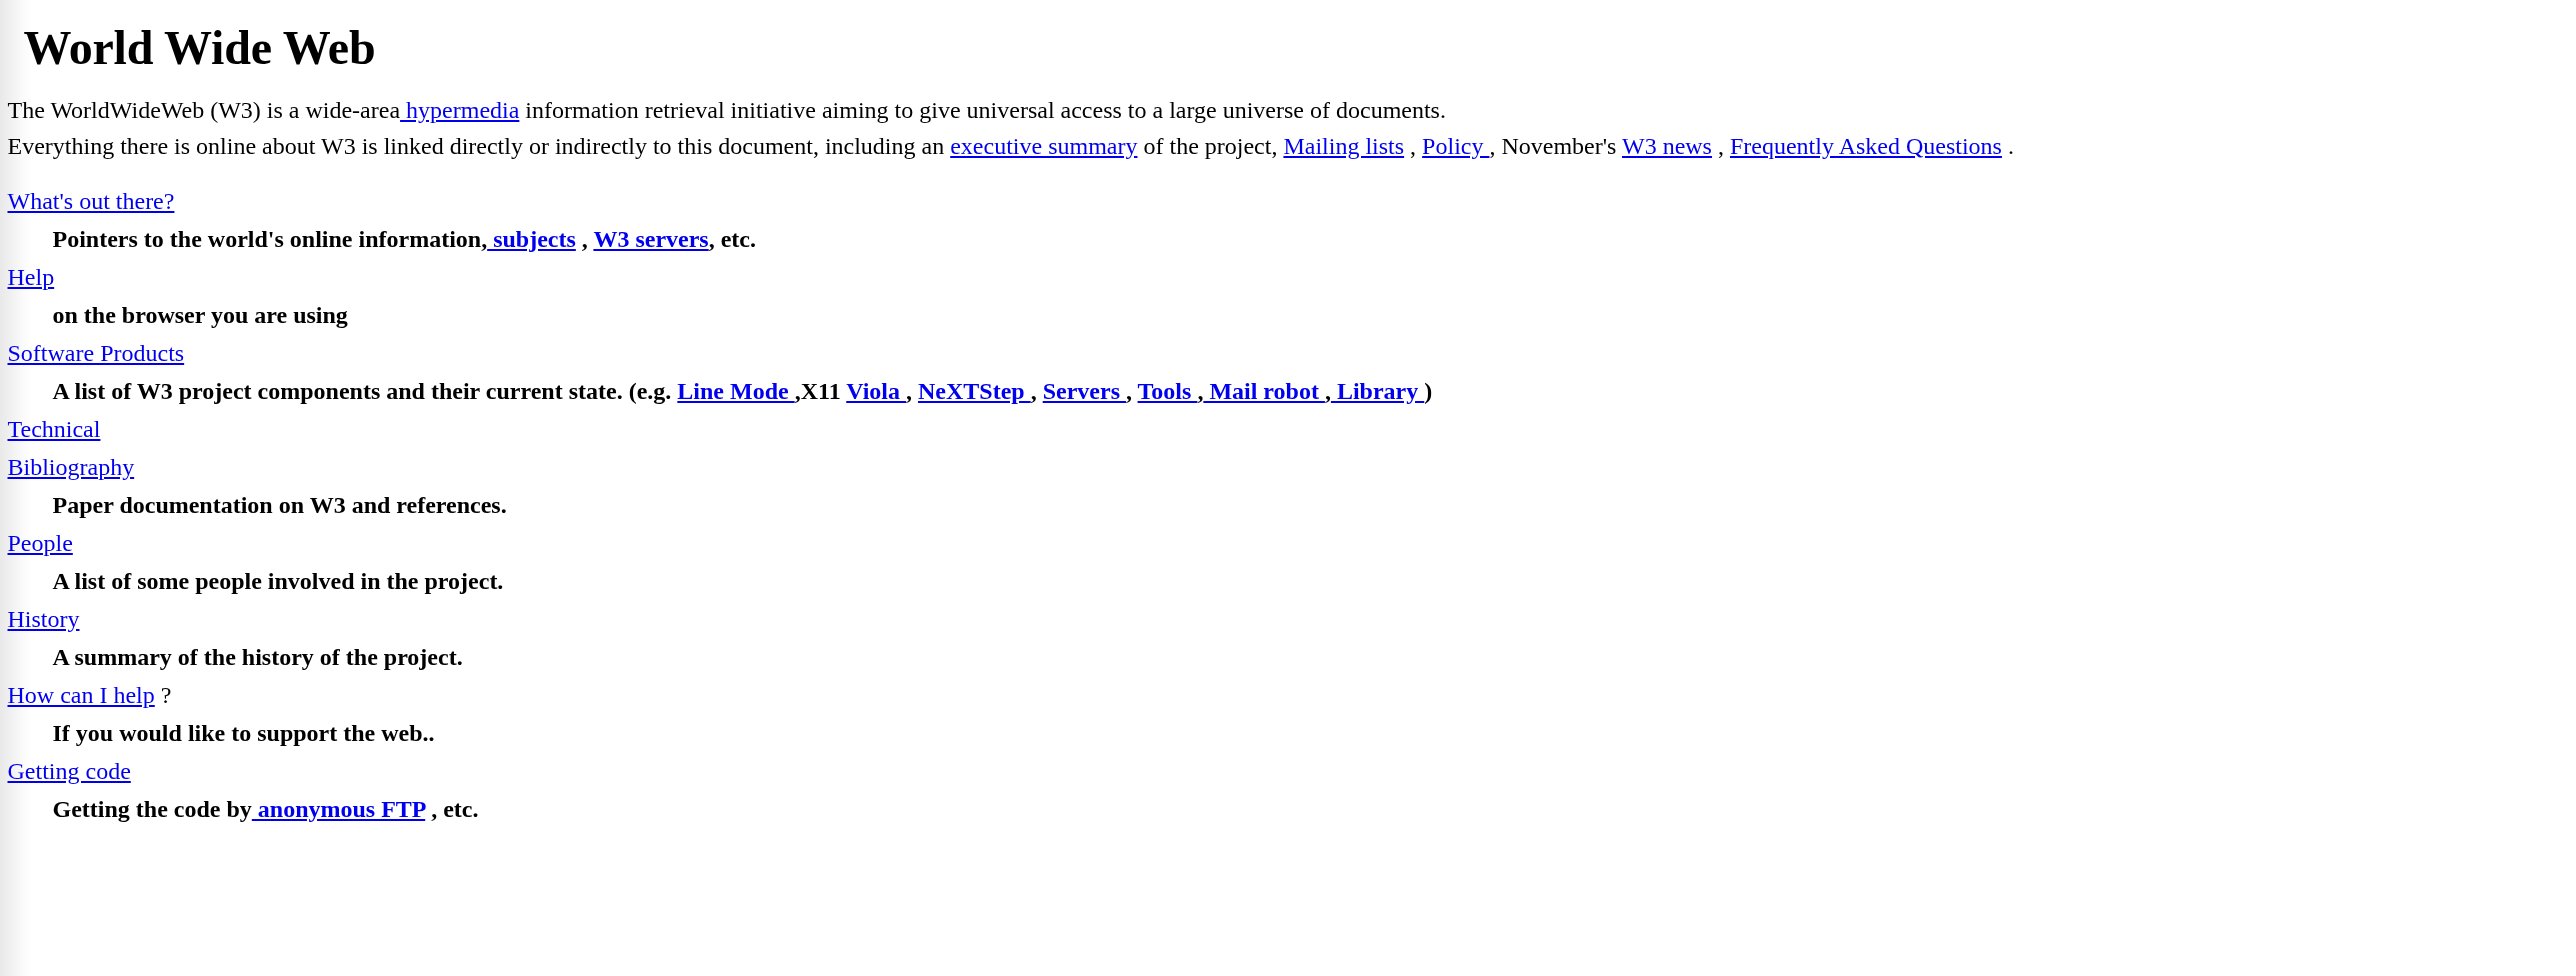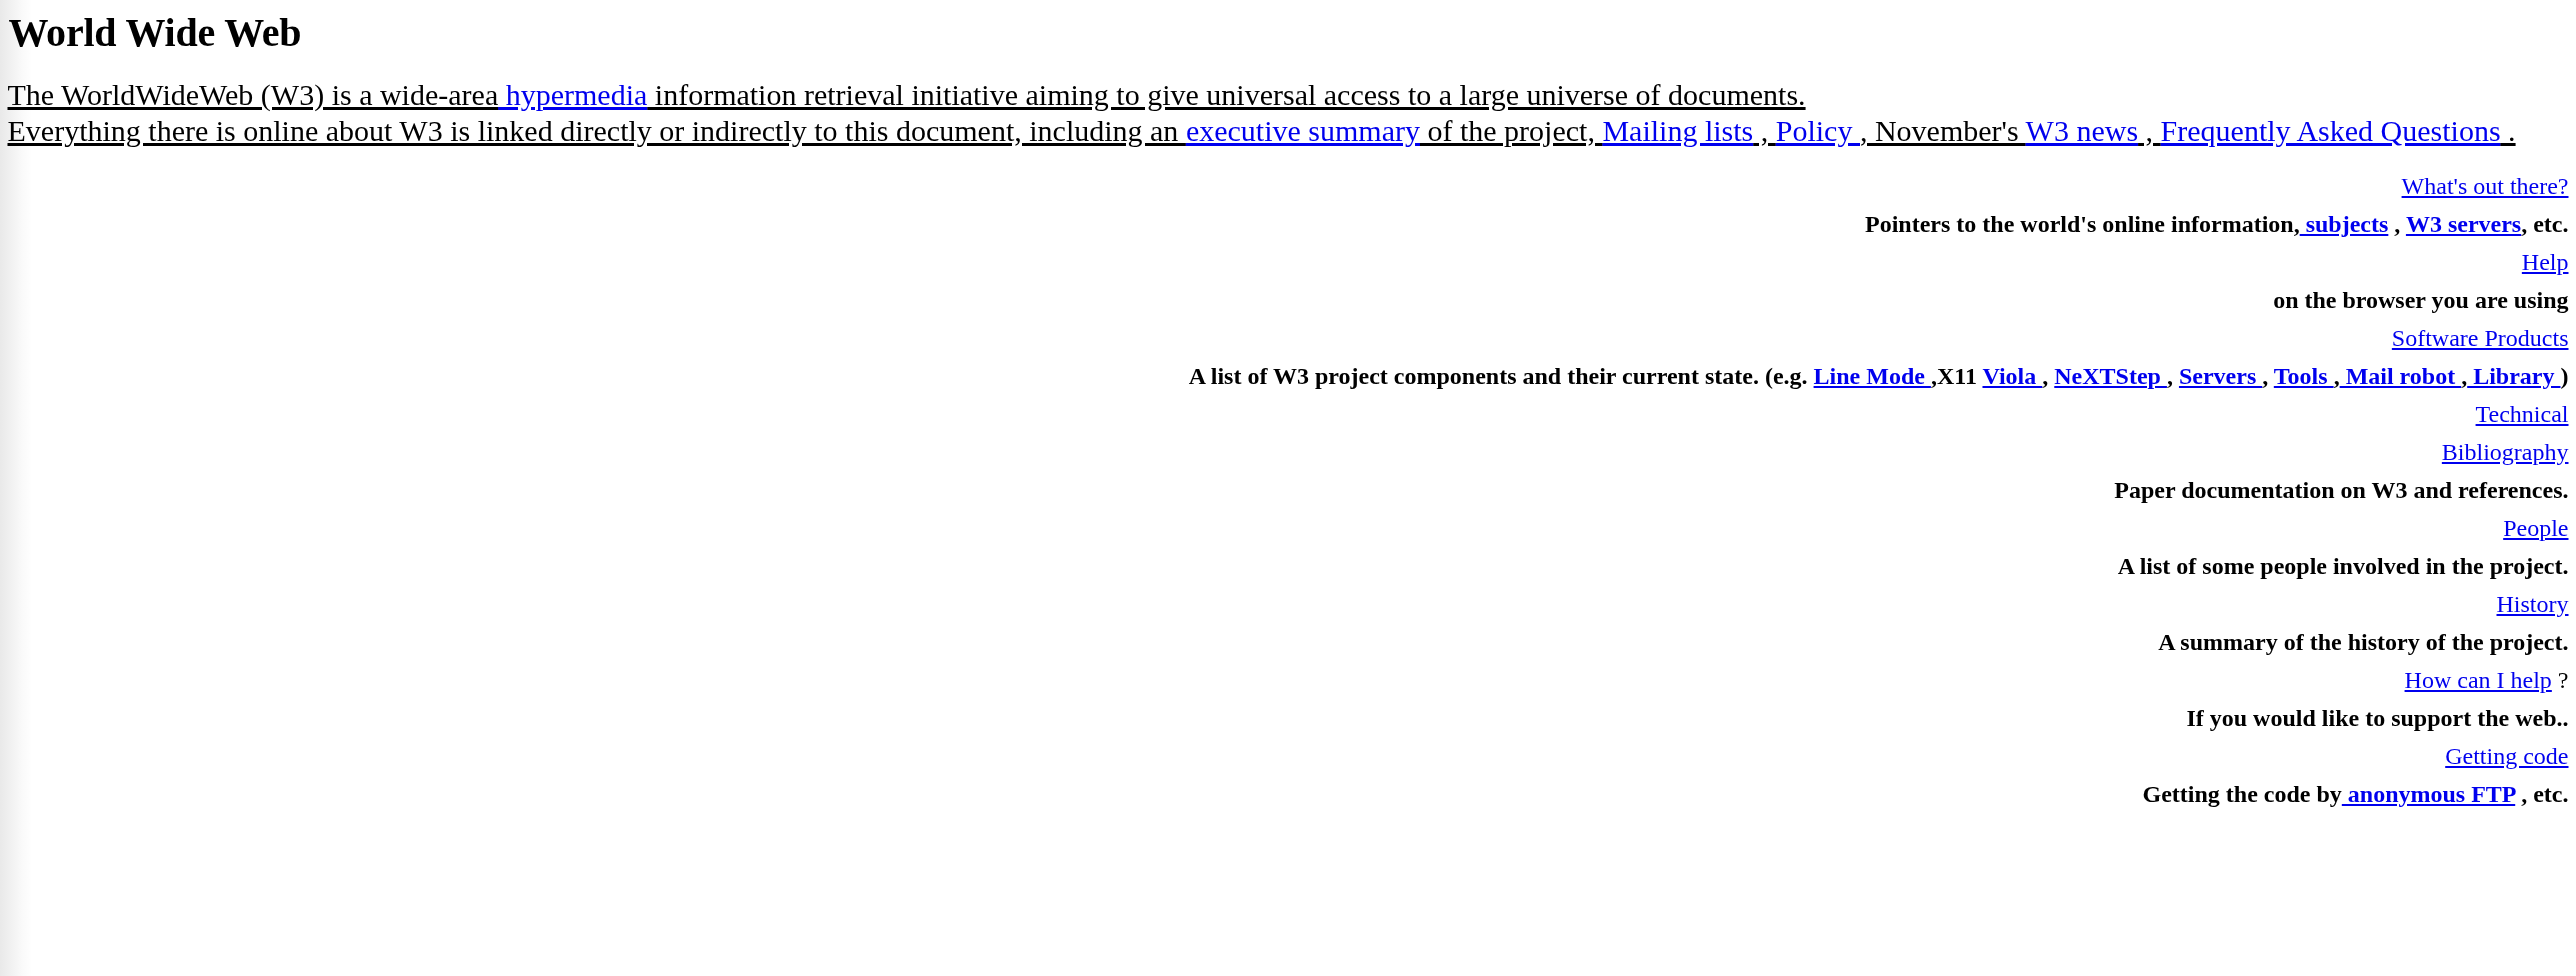--- a/index.html
+++ b/index.html
@@ -29,41 +29,39 @@
   }
   .page {
     position: relative;
     z-index: 1;
     padding: 0 7.5px;
   }
 
   h1.doc-title {
     font-family: "Liberation Serif", "DejaVu Serif", serif;
     font-weight: bold;
-    font-size: 40px;
+    font-size: 48px;
     line-height: 51px;
-    margin: 1px;
+    margin: 16px;
     padding-top: 5.6px;
     letter-spacing: -0.2px;
   }
 
   p.para {
-    font-size: 30px;
+    font-size: 24px;
     line-height: 28px;
     margin: 8px 0 0 0;
-    text-decoration: underline;
   }
   p.para.first { margin-top: 23.5px; }
 
   dl.index {
     margin: 21.6px 0 0 0;
     padding: 0;
     font-size: 24px;
     line-height: 28px;
-    text-align: right;
   }
   dl.index dt {
     margin: 0;
     padding: 0;
     line-height: 38px;
   }
   dl.index dd {
     margin: 0 0 0 45px;
     padding: 0;
     line-height: 38px;

